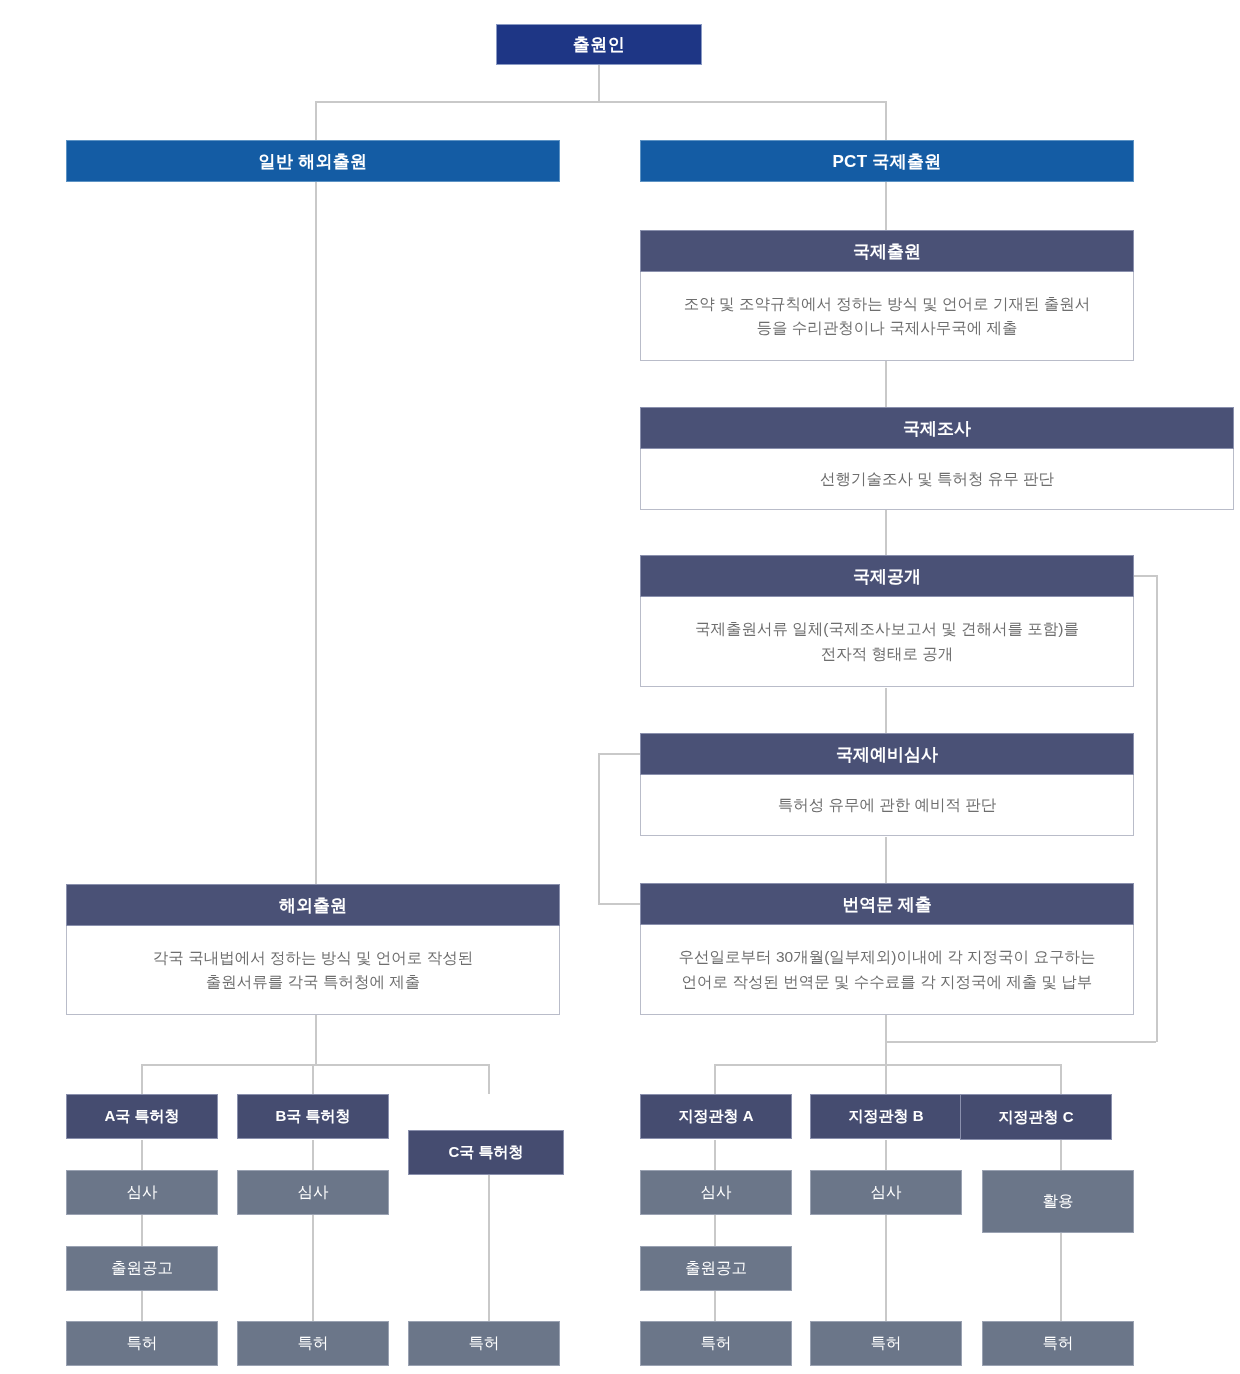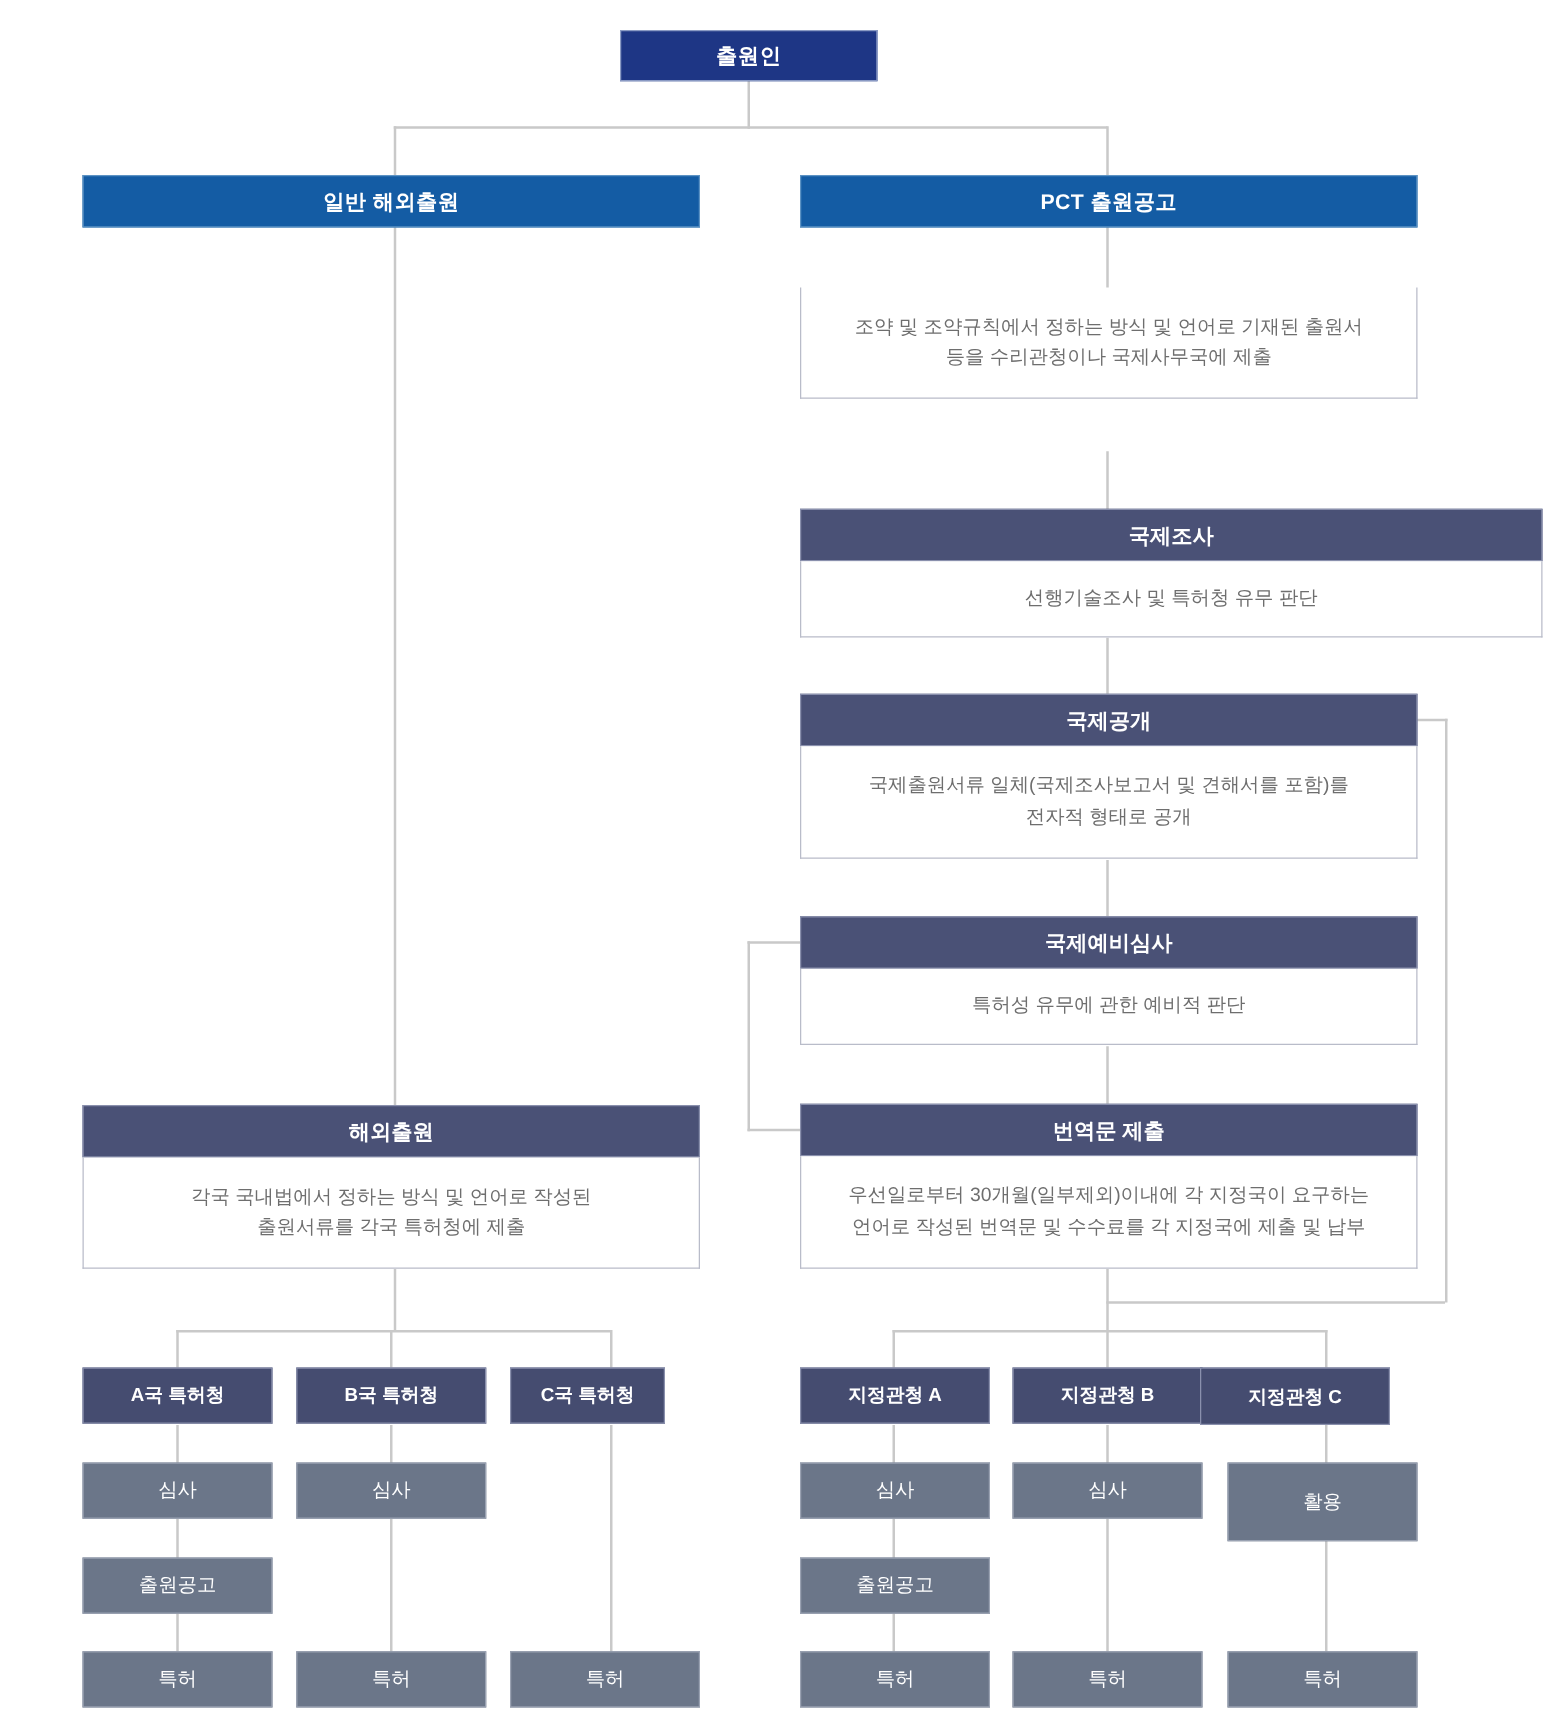--- a/index.html
+++ b/index.html
@@ -163,29 +163,30 @@
   <div class="line v" style="left:885px; top:1140px; height:32px;"></div>
   <div class="line v" style="left:885px; top:1215px; height:107px;"></div>
 
   <div class="line v" style="left:1060px; top:1140px; height:32px;"></div>
   <div class="line v" style="left:1060px; top:1215px; height:107px;"></div>
 
   <div class="box section-head" style="left:66px; top:140px; width:494px; height:42px;">일반 해외출원</div>
 
   <div class="box root" style="left:496px; top:24px; width:206px; height:41px;">출원인</div>
 
-  <div class="box section-head" style="left:640px; top:140px; width:494px; height:42px;">PCT 출원공고</div>
+  <div class="box section-head" style="left:640px; top:140px; width:494px; height:42px;">PCT 국제출원</div>
 
   <div class="card" style="left:66px; top:884px; width:494px;">
     <div class="card-head">해외출원</div>
     <div class="card-body" style="height:89px; white-space:pre-line;">각국 국내법에서 정하는 방식 및 언어로 작성된
 출원서류를 각국 특허청에 제출</div>
   </div>
 
   <div class="card" style="left:640px; top:230px; width:494px;">
+    <div class="card-head">국제출원</div>
     <div class="card-body" style="height:89px; white-space:pre-line;">조약 및 조약규칙에서 정하는 방식 및 언어로 기재된 출원서
 등을 수리관청이나 국제사무국에 제출</div>
   </div>
 
   <div class="card" style="left:640px; top:407px; width:594px;">
     <div class="card-head">국제조사</div>
     <div class="card-body" style="height:61px; white-space:pre-line;">선행기술조사 및 특허청 유무 판단</div>
   </div>
 
   <div class="card" style="left:640px; top:555px; width:494px;border-radius:29px;">
@@ -200,21 +201,21 @@
   </div>
 
   <div class="card" style="left:640px; top:883px; width:494px;">
     <div class="card-head">번역문 제출</div>
     <div class="card-body" style="height:90px; white-space:pre-line;">우선일로부터 30개월(일부제외)이내에 각 지정국이 요구하는
 언어로 작성된 번역문 및 수수료를 각 지정국에 제출 및 납부</div>
   </div>
 
   <div class="box node-dark" style="left:66px; top:1094px; width:152px; height:45px;">A국 특허청</div>
   <div class="box node-dark" style="left:237px; top:1094px; width:152px; height:45px;">B국 특허청</div>
-  <div class="box node-dark" style="left:408px; top:1094px; width:124px; height:45px;">C국 특허청</div>
+  <div class="box node-dark" style="left:408px; top:1130px; width:156px; height:45px;">C국 특허청</div>
 
   <div class="box node-gray" style="left:66px; top:1170px; width:152px; height:45px;">심사</div>
   <div class="box node-gray" style="left:66px; top:1246px; width:152px; height:45px;">출원공고</div>
   <div class="box node-gray" style="left:66px; top:1321px; width:152px; height:45px;">특허</div>
 
   <div class="box node-gray" style="left:237px; top:1170px; width:152px; height:45px;">심사</div>
   <div class="box node-gray" style="left:237px; top:1321px; width:152px; height:45px;">특허</div>
 
   <div class="box node-gray" style="left:408px; top:1321px; width:152px; height:45px;">특허</div>
 

